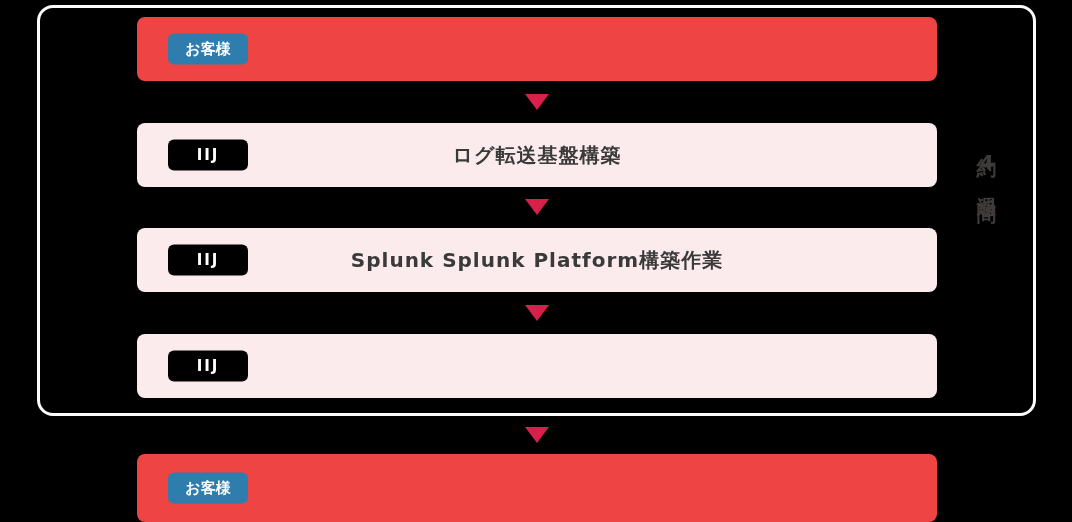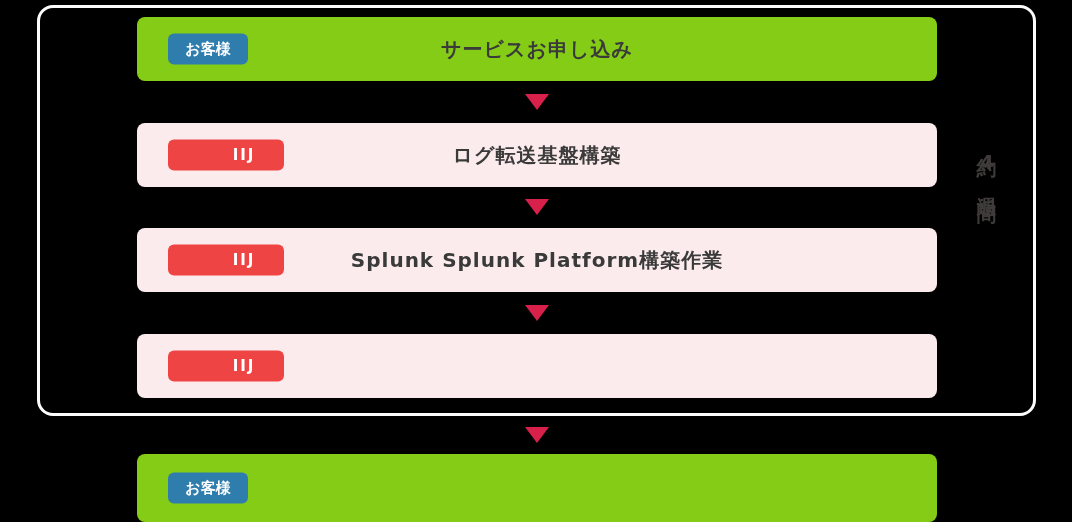--- a/index.html
+++ b/index.html
@@ -27,21 +27,21 @@
     border-radius: 16px;
     box-sizing: border-box;
   }
   .step {
     position: absolute;
     left: 137px;
     width: 800px;
     height: 64px;
     border-radius: 8px;
   }
-  .step.customer { background: #84cc16; }
+  .step.customer { background: #ef4444; }
   .step.iij      { background: #fbebec; }
   .step-1 { top: 17px; }
   .step-2 { top: 123px; }
   .step-3 { top: 228px; }
   .step-4 { top: 334px; }
   .step-5 { top: 454px; height: 68px; }
   .badge {
     position: absolute;
     left: 31px;
     top: 50%;
@@ -51,21 +51,21 @@
     border-radius: 6px;
     display: flex;
     align-items: center;
     justify-content: center;
     color: #ffffff;
     font-size: 15px;
     font-weight: bold;
     line-height: 1;
   }
   .badge.customer { background: #2e7dac; }
-  .badge.iij      { background: #ef4444; letter-spacing: 2px; padding-left: 36px; }
+  .badge.iij      { background: #000000; letter-spacing: 2px; }
   .step-label {
     position: absolute;
     left: 0;
     right: 0;
     top: 50%;
     transform: translateY(-50%);
     text-align: center;
     font-size: 20px;
     font-weight: bold;
     color: #3a3a3a;
@@ -112,21 +112,20 @@
 </style>
 </head>
 <body>
 
 <div class="canvas">
 
   <div class="phase-outline"></div>
 
   <div class="step step-1 customer">
     <span class="badge customer">お客様</span>
-    <span class="step-label">サービスお申し込み</span>
   </div>
 
   <div class="arrow arrow-1"></div>
 
   <div class="step step-2 iij">
     <span class="badge iij">IIJ</span>
     <span class="step-label">ログ転送基盤構築</span>
   </div>
 
   <div class="arrow arrow-2"></div>

